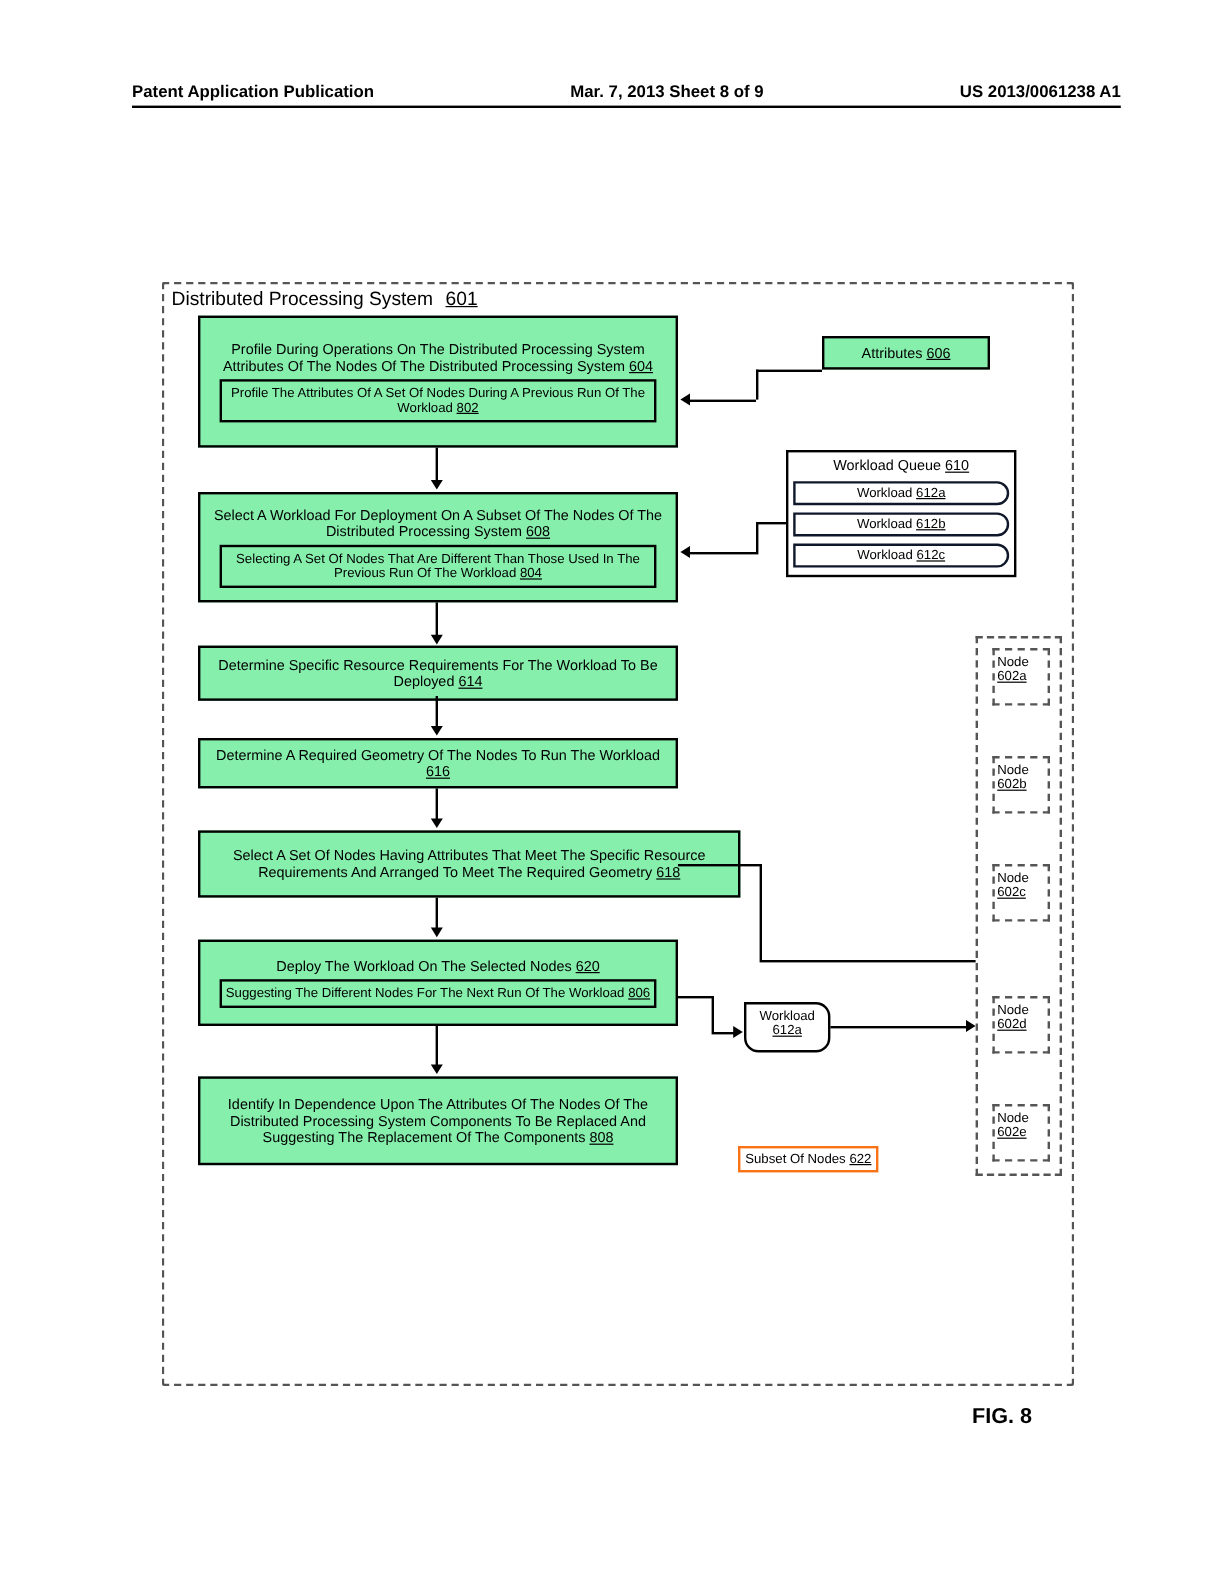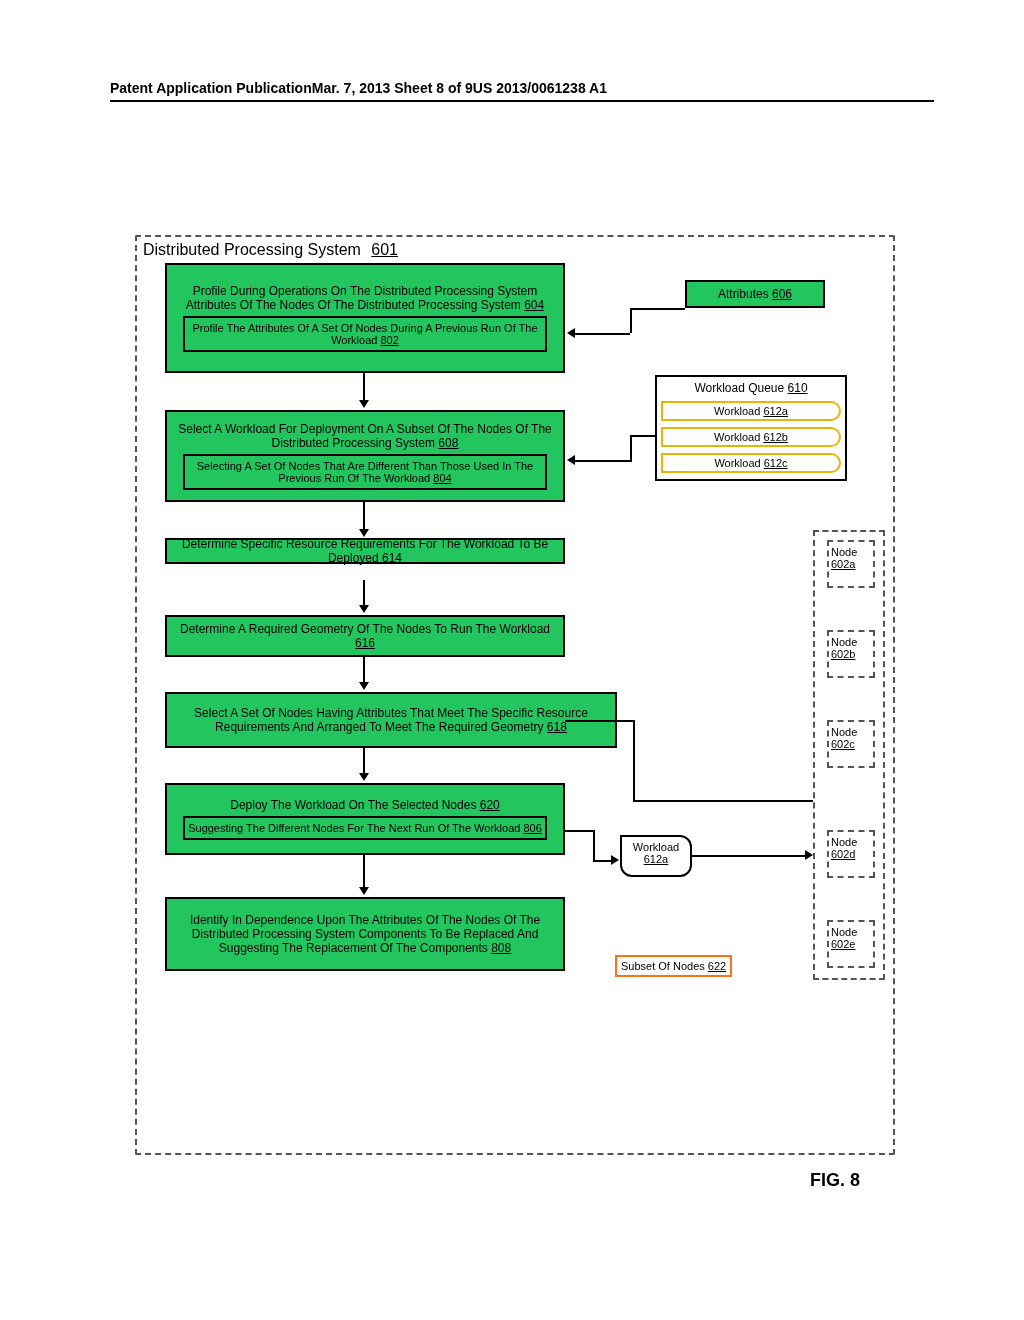--- a/index.html
+++ b/index.html
@@ -6,22 +6,23 @@
   body {
     width: 1024px;
     height: 1320px;
     background: #fff;
     font-family: Arial, sans-serif;
     position: relative;
     padding: 0;
   }
   .header {
     position: absolute;
-    top: 80px; left: 110px; right: 90px;
+    top: 68px; left: 110px; right: 90px;
     display: flex;
+    justify-content: space-between;
     font-size: 14px;
     font-weight: bold;
     border-bottom: 2px solid #000;
     padding-bottom: 4px;
   }
   .diagram-wrap {
     position: absolute;
     top: 235px;
     left: 135px;
     width: 760px;
@@ -41,21 +42,21 @@
   .box {
     position: absolute;
     border: 2px solid #000;
     text-align: center;
     font-size: 12px;
     display: flex;
     flex-direction: column;
     align-items: center;
     justify-content: center;
     padding: 4px 6px;
-    background: #22c55e;
+    background: #86efac;
   }
   .inner-box {
     border: 2px solid #000;
     font-size: 11px;
     text-align: center;
     padding: 4px 0;
     margin-top: 4px;
     width: 95%;
   }
   .node-box {
@@ -68,21 +69,21 @@
     height: 48px;
   }
   .queue-box {
     position: absolute;
     border: 2px solid #000;
     font-size: 12px;
     padding: 4px 4px 6px 4px;
     text-align: center;
   }
   .queue-item {
-    border: 2px solid #eab308;
+    border: 2px solid #0f172a;
     font-size: 11px;
     padding: 2px 4px;
     margin-top: 6px;
     border-top-right-radius: 10px;
     border-bottom-right-radius: 10px;
   }
   .ul { text-decoration: underline; }
   .arrow {
     position: absolute;
     background: #000;
@@ -187,21 +188,21 @@
   <div class="box" style="top:175px; left:30px; width:400px; height:92px;">
     <div><span>Select A Workload For Deployment On A Subset Of The Nodes Of The Distributed Processing System</span> <span class="ul">608</span></div>
     <div class="inner-box">
       <span>Selecting A Set Of Nodes That Are Different Than Those Used In The Previous Run Of The Workload</span> <span class="ul">804</span>
     </div>
   </div>
 
   <div class="arrow arrow-v" style="top:267px; left:228px; height:30px;"></div>
   <div class="arrowhead-down" style="top:294px; left:224px;"></div>
 
-  <div class="box" style="top:303px; left:30px; width:400px; height:26px;">
+  <div class="box" style="top:303px; left:30px; width:400px; height:46px;">
     <div><span>Determine Specific Resource Requirements For The Workload To Be Deployed</span> <span class="ul">614</span></div>
   </div>
 
   <div class="arrow arrow-v" style="top:345px; left:228px; height:28px;"></div>
   <div class="arrowhead-down" style="top:370px; left:224px;"></div>
 
   <div class="box" style="top:380px; left:30px; width:400px; height:42px;">
     <div><span>Determine A Required Geometry Of The Nodes To Run The Workload</span> <span class="ul">616</span></div>
   </div>
 

